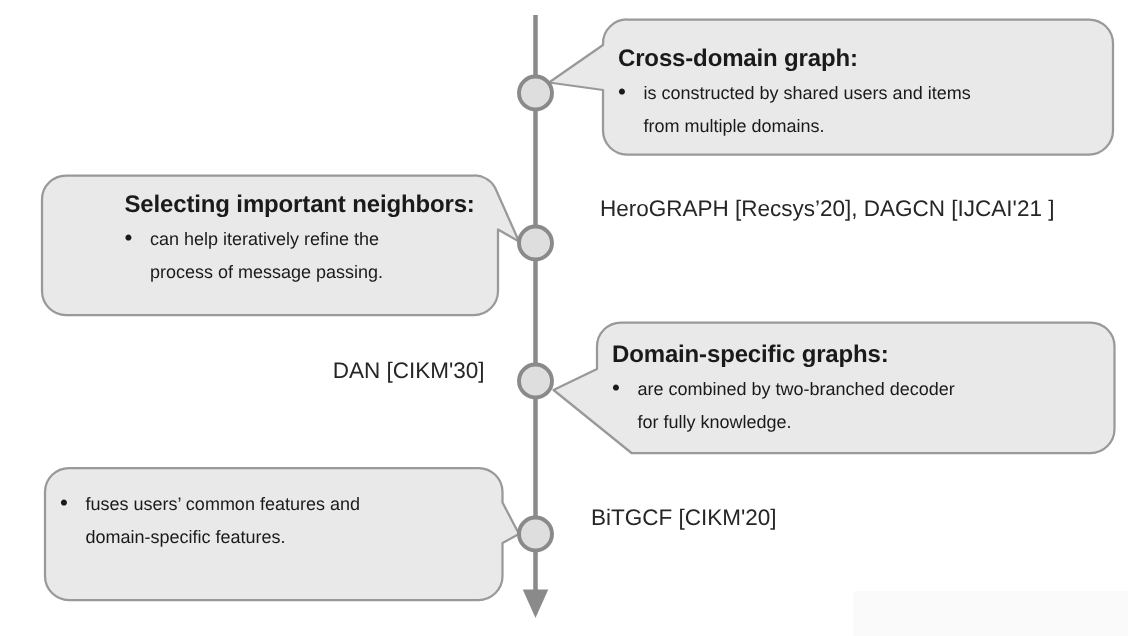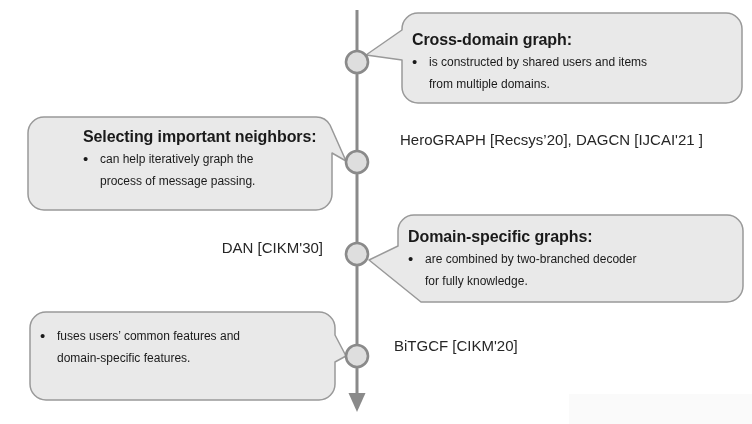--- a/index.html
+++ b/index.html
@@ -64,21 +64,21 @@
       <span class="dot">•</span>
       <span class="bt">is constructed by shared users and items
 from multiple domains.</span>
     </div>
   </div>
 
   <div class="callout-text c2">
     <div class="ct">Selecting important neighbors:</div>
     <div class="row">
       <span class="dot">•</span>
-      <span class="bt">can help iteratively graph the
+      <span class="bt">can help iteratively refine the
 process of message passing.</span>
     </div>
   </div>
 
   <div class="callout-text c3">
     <div class="ct">Domain-specific graphs:</div>
     <div class="row">
       <span class="dot">•</span>
       <span class="bt">are combined by two-branched decoder
 for fully knowledge.</span>

